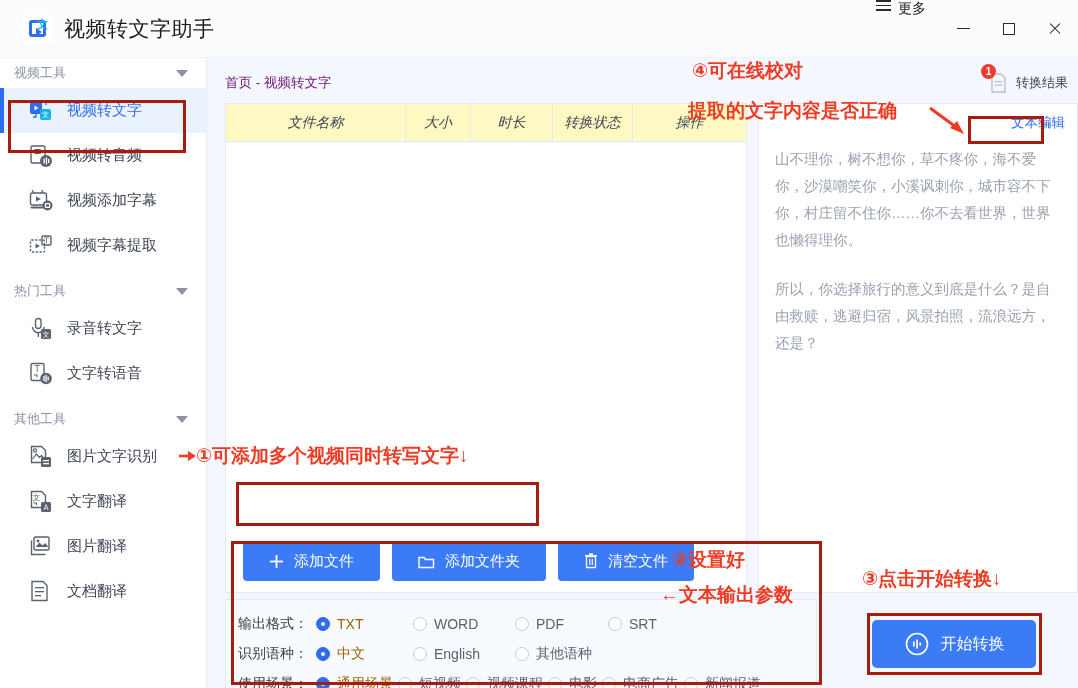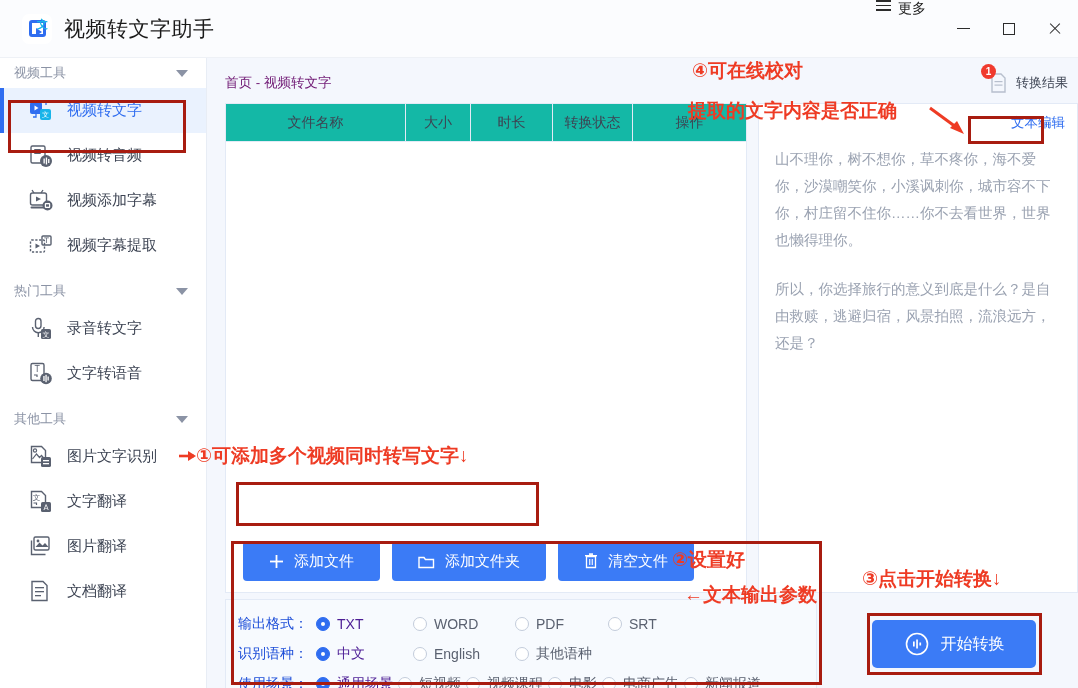--- a/index.html
+++ b/index.html
@@ -123,23 +123,23 @@
   }
 
   
   .filecard {
     position: absolute; left: 18px; top: 45px;
     width: 522px; height: 490px;
     background: #ffffff;
     border: 1px solid #e3eaf6;
   }
   .tbl-head {
-    display: flex; height: 38px; background: #14b8a6;
+    display: flex; height: 38px; background: #fef9c3;
     border-bottom: 1px solid #e3eaf6;
-    font-size: 14px; color: #3d4453;
+    font-size: 14px; color: #3d4453; font-style: italic;
   }
   .tbl-head > div {
     display: flex; align-items: center; justify-content: center;
     border-right: 1px solid #e3eaf6;
   }
   .tbl-head > div:last-child { border-right: none; }
   .tbl-row {
     display: flex; height: 44px; align-items: center;
     font-size: 14px; color: #444b5c;
   }
@@ -179,34 +179,34 @@
 
   
   .settings {
     position: absolute; left: 18px; top: 541px;
     width: 592px; height: 132px;
     background: #f7fafe;
     border: 1px solid #e3eaf6;
     padding: 9px 0 0 12px;
   }
   .srow { display: flex; align-items: center; height: 30px; font-size: 14px; color: #3d4453; }
-  .slabel { width: 78px; color: #1d4ed8; flex: none; }
+  .slabel { width: 78px; color: #404040; flex: none; }
   .opt { display: flex; align-items: center; gap: 7px; margin-right: 5px; }
   .radio {
     width: 14px; height: 14px; border-radius: 50%;
     border: 1.4px solid #c3ccdb; background: #fff; flex: none;
     display: inline-block; position: relative;
   }
   .radio.on { border-color: #2f6df0; background: #2f6df0; }
   .radio.on:after {
     content: ""; position: absolute; left: 4px; top: 4px;
     width: 4px; height: 4px; border-radius: 50%; background: #fff;
   }
   .opt .otxt { color: #5a6170; }
-  .opt.sel .otxt { color: #4c1d95; }
+  .opt.sel .otxt { color: #a16207; }
 
   
   .respanel {
     position: absolute; left: 551px; top: 45px;
     width: 320px; height: 490px;
     background: #ffffff;
     border: 1px solid #e3eaf6;
   }
   .edit-btn {
     position: absolute; right: 12px; top: 10px;
@@ -568,21 +568,21 @@
   <div class="hl" style="left:867px;top:613px; width:175px; height:62px;"></div>
   <div class="hl" style="left:968px;top:116px; width:76px;  height:28px;"></div>
 
   <div class="anno" style="left:196px; top:443px; font-size:19px;">①可添加多个视频同时转写文字↓</div>
   <svg class="arrow-svg" style="left:178px; top:448px;" width="24" height="20" viewBox="0 0 24 20">
     <path d="M1 8 L16 8" stroke="#ee3b24" stroke-width="2.6" fill="none"></path>
     <path d="M10 3 L18 8 L10 13 Z" fill="#ee3b24"></path>
   </svg>
 
   <div class="anno" style="left:672px; top:547px; font-size:19px;">②设置好</div>
-  <div class="anno" style="left:660px; top:582px; font-size:19px;margin-left:24px;">←文本输出参数</div>
+  <div class="anno" style="left:660px; top:582px; font-size:19px;">←文本输出参数</div>
 
   <div class="anno" style="left:862px; top:566px; font-size:19px;">③点击开始转换↓</div>
 
   <div class="anno" style="left:692px; top:58px; font-size:19px;">④可在线校对</div>
   <div class="anno" style="left:688px; top:98px; font-size:19px;">提取的文字内容是否正确</div>
   <svg class="arrow-svg" style="left:928px; top:106px;" width="48" height="34" viewBox="0 0 48 34">
     <path d="M2 2 L32 24" stroke="#ee3b24" stroke-width="3" fill="none"></path>
     <path d="M22 22 L36 28 L29 15 Z" fill="#ee3b24"></path>
   </svg>
 

